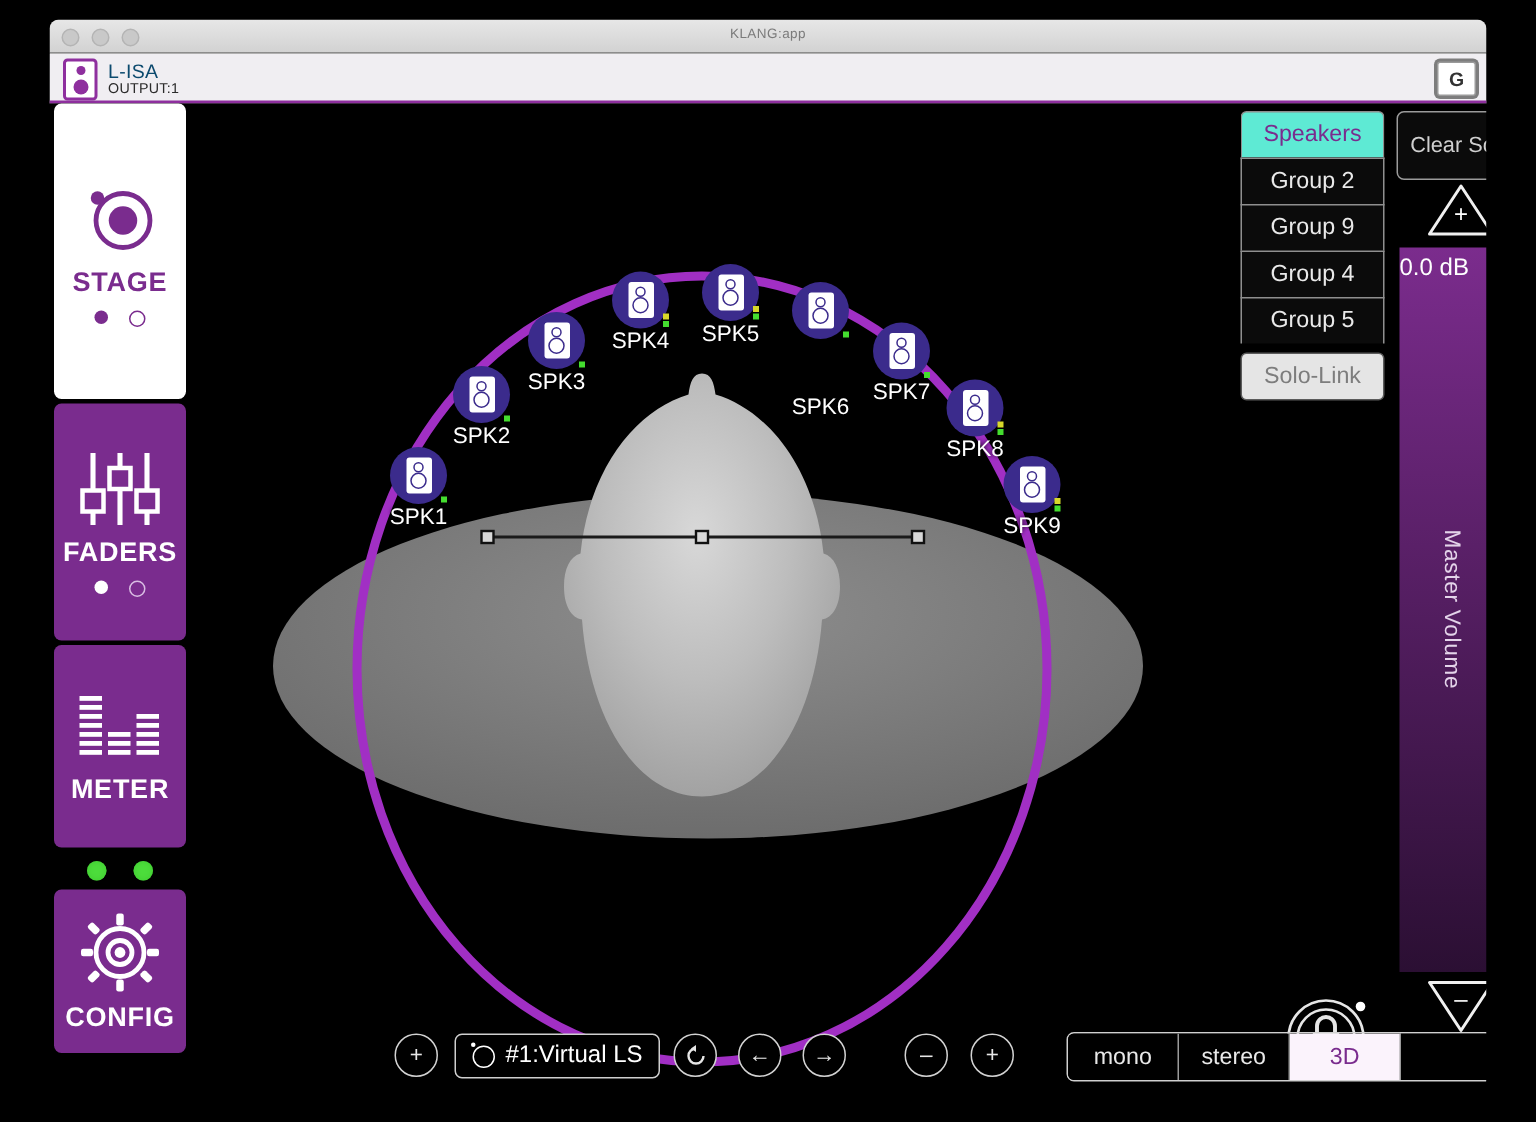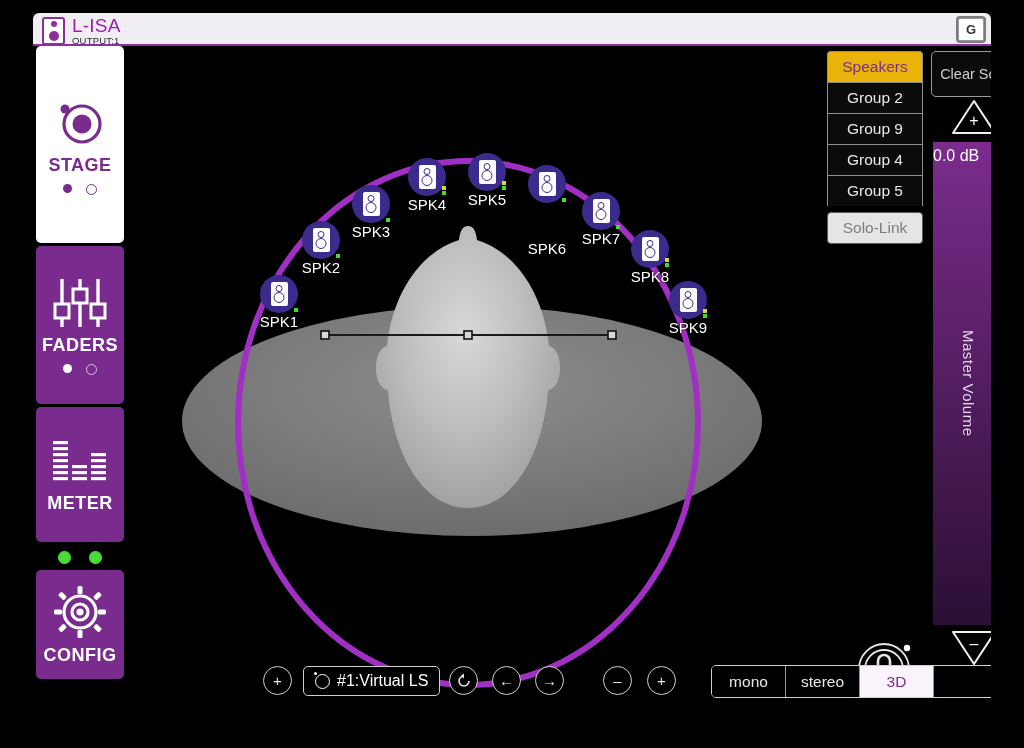--- a/index.html
+++ b/index.html
@@ -24,21 +24,21 @@
   .header{position:relative;height:31px;background:#f0eef2;
         border-bottom:2px solid #8e2f9e;}
   .brand{position:absolute;left:9px;top:3px;display:flex;align-items:center;gap:7px;}
   .brand-icon{width:19px;height:24px;border:2px solid #8e2f9e;border-radius:3px;
         background:#fff;position:relative;}
   .brand-icon i{position:absolute;left:50%;transform:translateX(-50%);
         border-radius:50%;background:#8e2f9e;display:block;}
   .brand-icon i.a{width:6px;height:6px;top:2.5px;}
   .brand-icon i.b{width:10px;height:10px;bottom:2px;}
   .brand-text{line-height:1;}
-  .brand-name{font-size:19px;color:#a21caf;letter-spacing:.2px;}
+  .brand-name{font-size:13px;color:#0c4a6e;letter-spacing:.2px;}
   .brand-sub{font-size:9.5px;color:#2b2b2b;margin-top:1px;letter-spacing:.2px;}
   .g-btn{position:absolute;right:7px;top:5px;width:24px;height:21px;background:#fff;
         border:1px solid #9a9a9a;border-radius:2px;display:flex;align-items:center;
         justify-content:center;font-size:13px;font-weight:bold;color:#333;
         box-shadow:0 0 0 2px #7d7d7d;}
 
   
   .body{position:relative;height:657px;background:#000;}
 
   
@@ -76,21 +76,21 @@
         flex-direction:column-reverse;gap:1px;}
   .spk-meter span{display:block;width:4px;height:4px;}
 
   
   .groups{position:absolute;left:702px;top:5px;width:96px;}
   .grp{height:30px;display:flex;align-items:center;justify-content:center;
         font-size:15.5px;color:#e9e9e9;background:#0b0b0b;
         border:1px solid #8f8f8f;border-bottom:none;}
   .grp:first-child{border-radius:4px 4px 0 0;}
   .grp:nth-child(6){border-bottom:1px solid #8f8f8f;border-radius:0 0 4px 4px;}
-  .grp.active{background:#eab308;color:#7a2c8e;}
+  .grp.active{background:#5eead4;color:#7a2c8e;}
   .grp.solo{margin-top:6px;border:1px solid #5b5b5b;border-radius:4px;
         color:#7d7d7d;background:#e5e5e5;}
   .clearsolo{position:absolute;left:806px;top:5px;width:84px;height:44px;
         border:1px solid #9b9b9b;border-radius:5px;background:#0b0b0b;
         display:flex;align-items:center;justify-content:center;
         font-size:14.5px;color:#cfcfcf;}
   .tri{position:absolute;left:826px;width:46px;height:36px;display:flex;
         align-items:center;justify-content:center;color:#fff;font-size:16px;}
   .tri svg{position:absolute;left:0;top:0;}
   .tri span{position:relative;z-index:2;}
@@ -128,20 +128,28 @@
         font-size:15.5px;color:#e8e8e8;background:#000;border-right:1px solid #9a9a9a;}
   .mode:last-child{border-right:none;padding-left:36px;}
   .mode.active{background:#fbf3fc;color:#7a2c8e;}
 </style>
 </head>
 <body>
 
 <div id="app">
   <div class="win">
 
+    <div class="titlebar">
+      <div class="tl-dots">
+        <div class="tl-dot"></div>
+        <div class="tl-dot"></div>
+        <div class="tl-dot"></div>
+      </div>
+      <div class="win-title">KLANG:app</div>
+    </div>
 
     <div class="header">
       <div class="brand">
         <div class="brand-icon">
           <i class="a"></i>
             <i class="b"></i>
         </div>
         <div class="brand-text">
           <div class="brand-name">L-ISA</div>
           <div class="brand-sub">OUTPUT:1</div>

